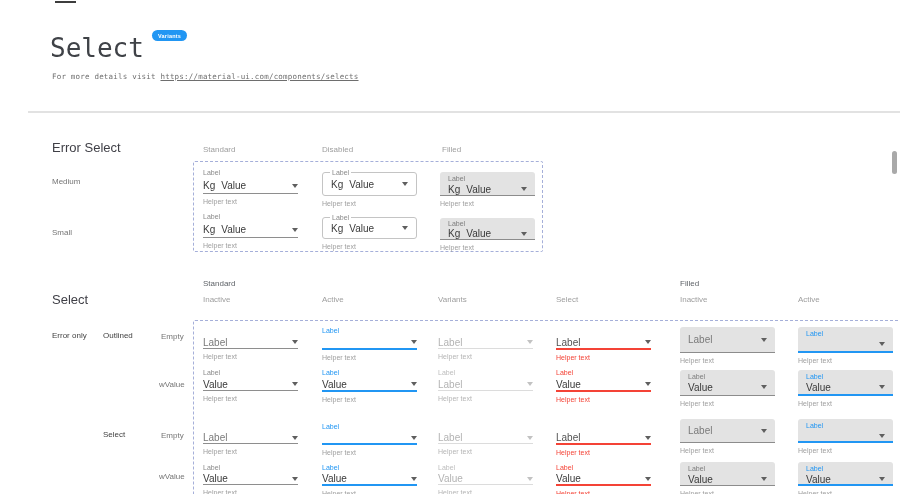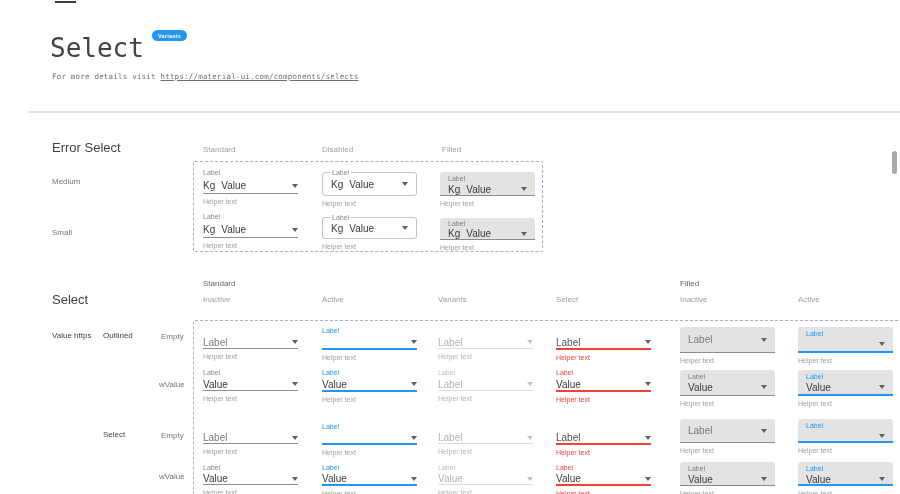--- a/index.html
+++ b/index.html
@@ -179,21 +179,21 @@
   <div class="h-section" style="left:52px;top:292px">Select</div>
   <div class="group-h" style="left:203px;top:279px">Standard</div>
   <div class="group-h" style="left:680px;top:279px">Filled</div>
   <div class="col-h" style="left:203px;top:295px">Inactive</div>
   <div class="col-h" style="left:322px;top:295px">Active</div>
   <div class="col-h" style="left:438px;top:295px">Variants</div>
   <div class="col-h" style="left:556px;top:295px">Select</div>
   <div class="col-h" style="left:680px;top:295px">Inactive</div>
   <div class="col-h" style="left:798px;top:295px">Active</div>
 
-  <div class="row-g" style="left:52px;top:331px">Value https</div>
+  <div class="row-g" style="left:52px;top:331px">Error only</div>
   <div class="row-g" style="left:103px;top:331px">Outlined</div>
   <div class="row-h" style="left:161px;top:332px">Empty</div>
   <div class="row-h" style="left:159px;top:380px">wValue</div>
   <div class="row-g" style="left:103px;top:430px">Select</div>
   <div class="row-h" style="left:161px;top:431px">Empty</div>
   <div class="row-h" style="left:159px;top:472px">wValue</div>
 
   <div class="dashed-box" style="left:193px;top:320px;width:720px;height:200px"></div>
 
   <div class="cell x1 r1">

